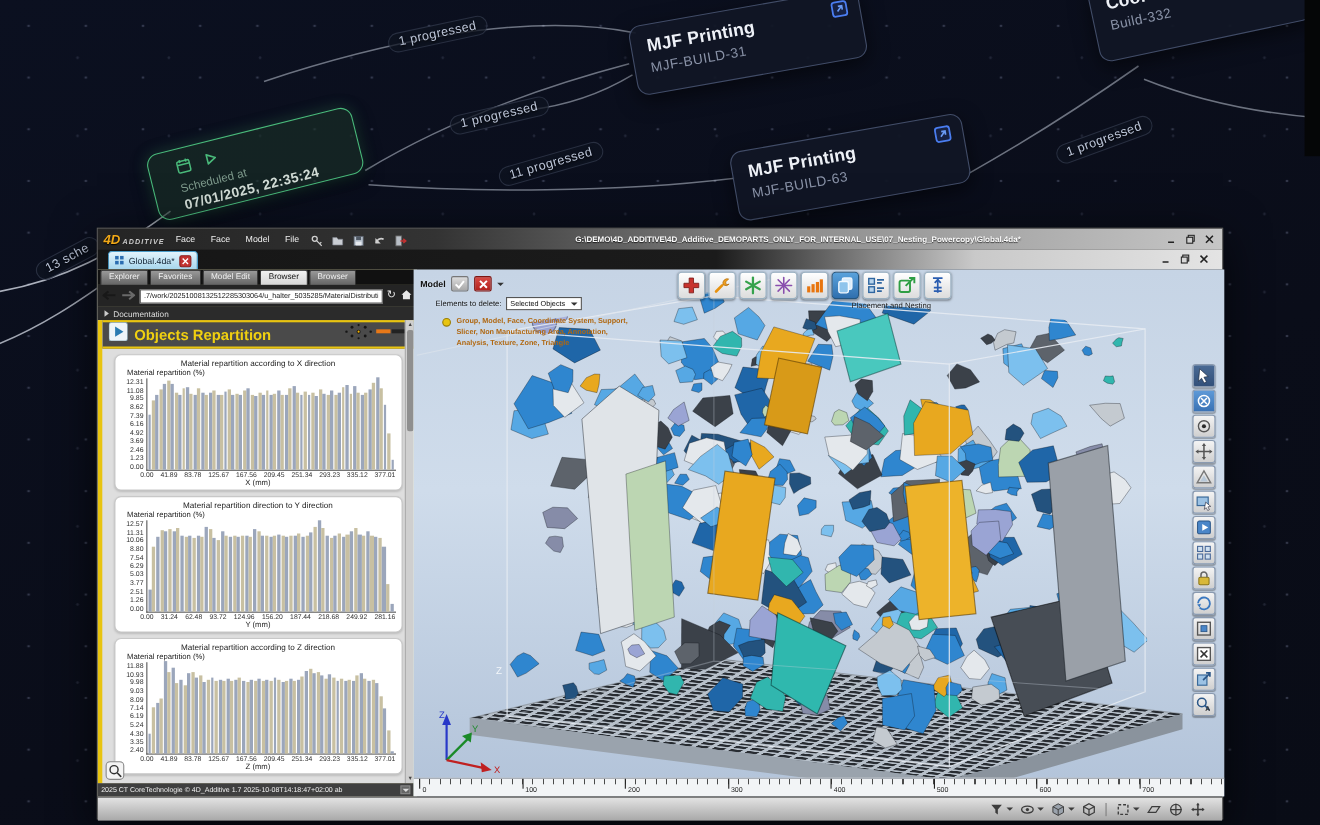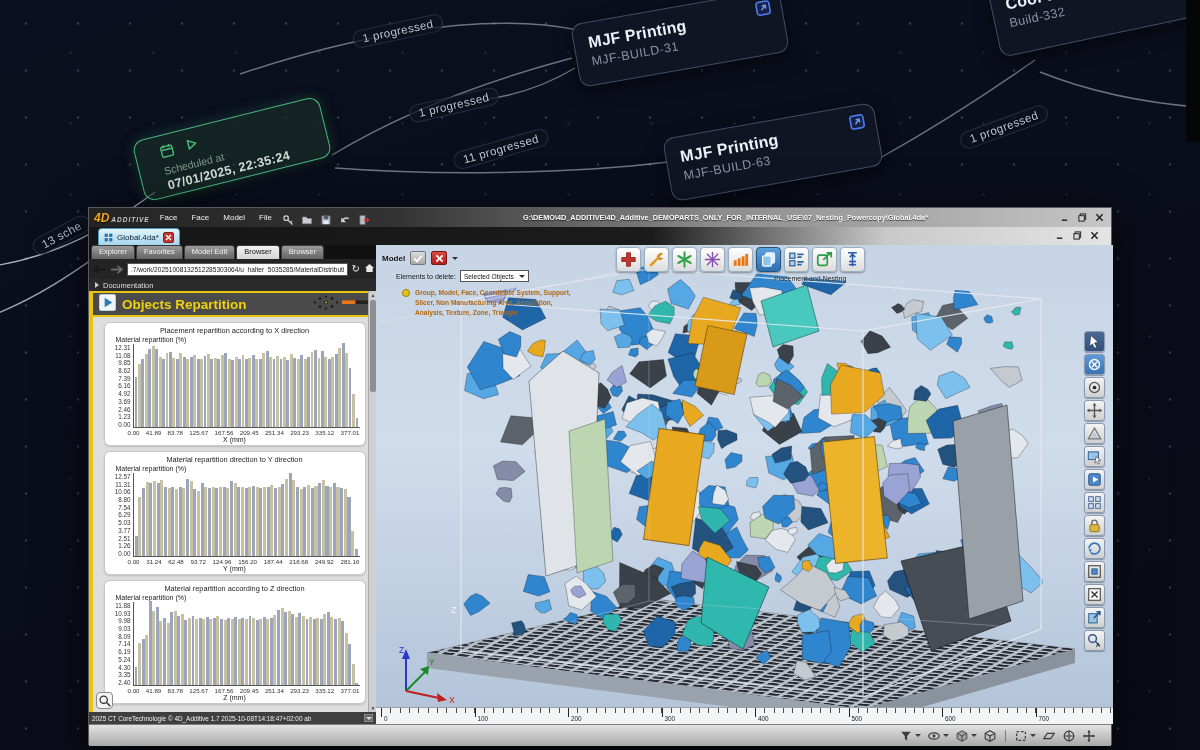--- a/index.html
+++ b/index.html
@@ -352,21 +352,21 @@
                 <circle cx="14" cy="1.5" r="1"></circle>
                 <circle cx="14" cy="13.5" r="1"></circle>
               </g>
               <circle cx="14" cy="7.5" r="1" fill="#f0b000"></circle>
               <rect x="30" y="5.4" width="13" height="3.6" fill="#e87818"></rect>
               <rect x="44" y="5.4" width="12" height="3.6" fill="#222"></rect>
             </svg></span>
       </div>
       <div id="charts">
           <div class="chart-card">
-            <div class="chart-title">Placement repartition according to X direction</div>
+            <div class="chart-title">Material repartition according to X direction</div>
             <div class="chart-ylabel">Material repartition (%)</div>
             <div class="chart-body">
               <div class="yticks">
                 <span>12.31</span>
                 <span>11.08</span>
                 <span>9.85</span>
                 <span>8.62</span>
                 <span>7.39</span>
                 <span>6.16</span>
                 <span>4.92</span>

